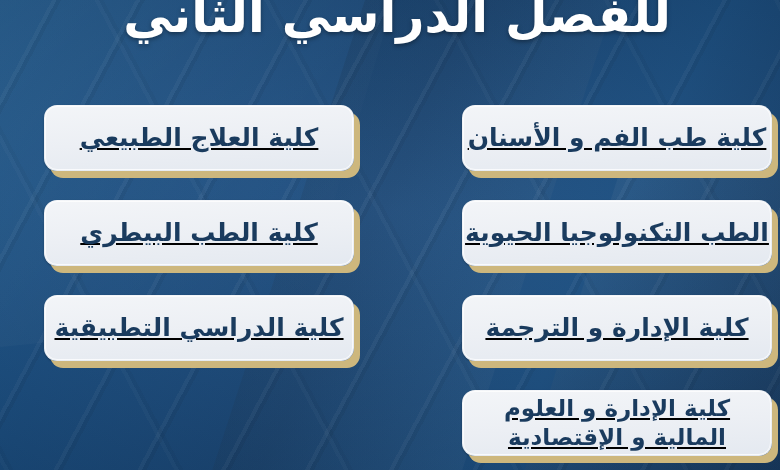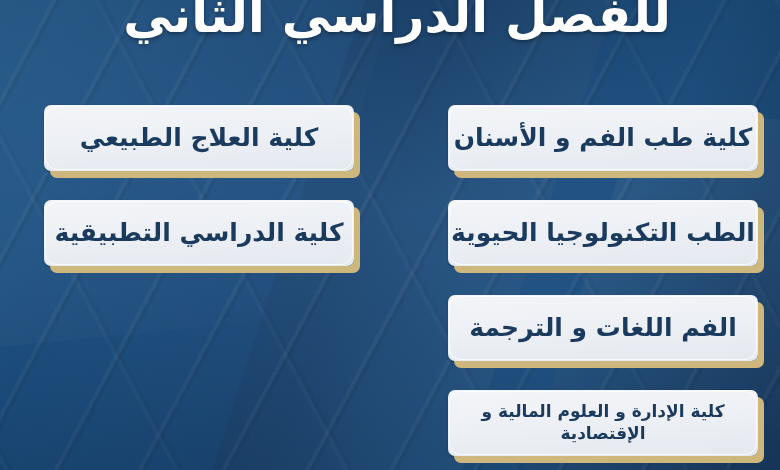--- a/index.html
+++ b/index.html
@@ -113,37 +113,38 @@
   .columns {
     position: absolute;
     inset: 0;
     z-index: 4;
   }
   .col {
     position: absolute;
     top: 105px;
     width: 310px;
   }
-  .col-right { right: 22px; }
+  .col-right { right: 8px; }
   .col-left  { left: 44px; }
 
   .card {
     position: relative;
     height: 66px;
     margin-bottom: 29px;
-    border-radius: 7px;
+    border-radius: 13px;
     background: linear-gradient(177deg, #f3f5f8 0%, #eceff4 52%, #e4e9f0 100%);
     box-shadow:
       6px 7px 0 0 #cdb77d,
       0 1px 2px rgba(0,0,0,0.30);
     display: flex;
     align-items: center;
     justify-content: center;
     padding: 16px 10px;
     box-sizing: border-box;
+    text-decoration: underline;
   }
   .card::after {
     content: "";
     position: absolute;
     inset: 1px;
     border-radius: 12px;
     border: 1px solid rgba(255,255,255,0.75);
     pointer-events: none;
   }
   .card:last-child { margin-bottom: 0; }
@@ -151,21 +152,21 @@
   .card-label {
     color: #1a3b5e;
     font-size: 25px;
     font-weight: bold;
     line-height: 1.18;
     text-align: center;
     direction: rtl;
     white-space: nowrap;
   }
   .card-label.two-line {
-    font-size: 17px;
+    font-size: 23px;
     line-height: 1.28;
     white-space: normal;
   }
 </style>
 </head>
 <body>
 
 <div id="screen">
 
   <div class="bg-base"></div>
@@ -186,35 +187,38 @@
 
       <div class="card">
         <span class="card-label">كلية طب الفم و الأسنان</span>
       </div>
 
       <div class="card">
         <span class="card-label">الطب التكنولوجيا الحيوية</span>
       </div>
 
       <div class="card">
-        <span class="card-label">الفم اللغات و الترجمة</span>
+        <span class="card-label">كلية الإدارة و الترجمة</span>
       </div>
 
       <div class="card">
         <span class="card-label two-line">كلية الإدارة و العلوم المالية و الإقتصادية</span>
       </div>
 
     </div>
 
     <div class="col col-left">
 
       <div class="card">
         <span class="card-label">كلية العلاج الطبيعي</span>
       </div>
 
+      <div class="card">
+        <span class="card-label">كلية الطب البيطري</span>
+      </div>
 
 
       <div class="card">
         <span class="card-label">كلية الدراسي التطبيقية</span>
       </div>
 
     </div>
 
   </div>
 </div>

